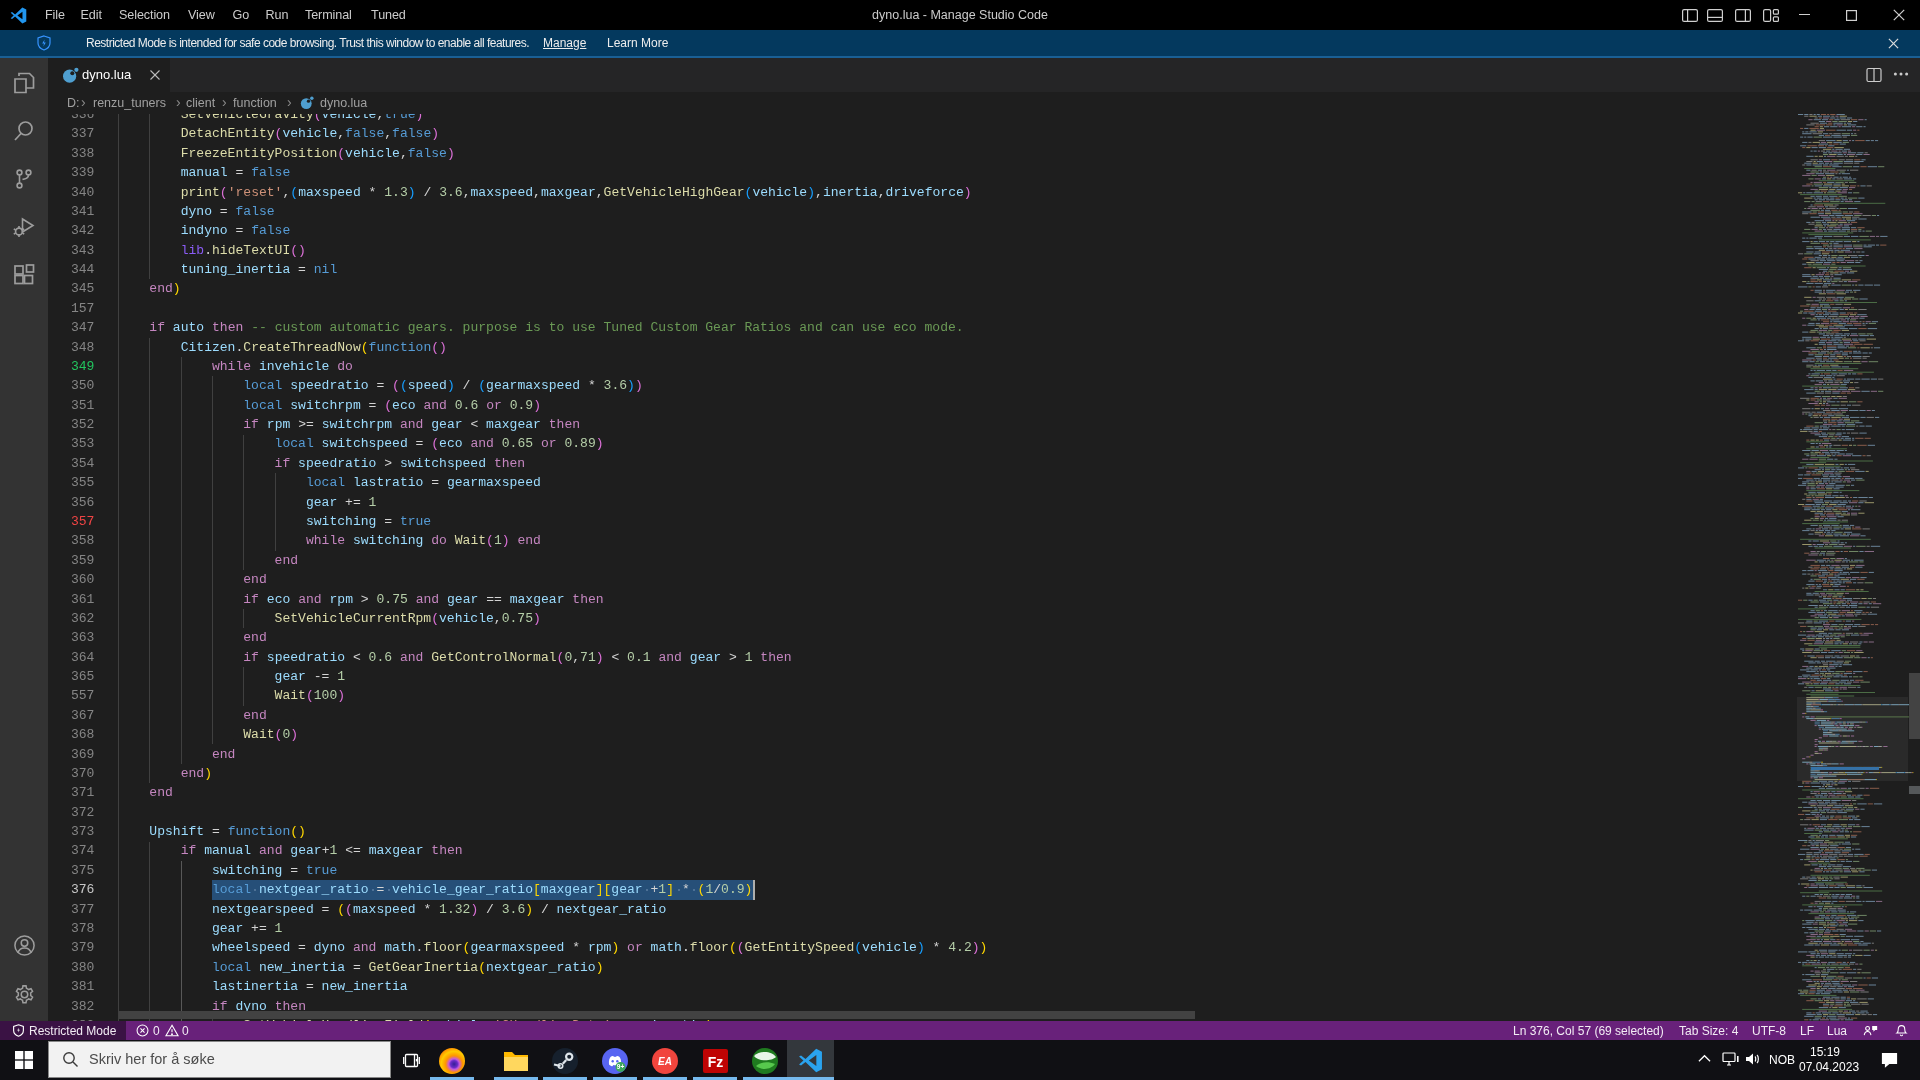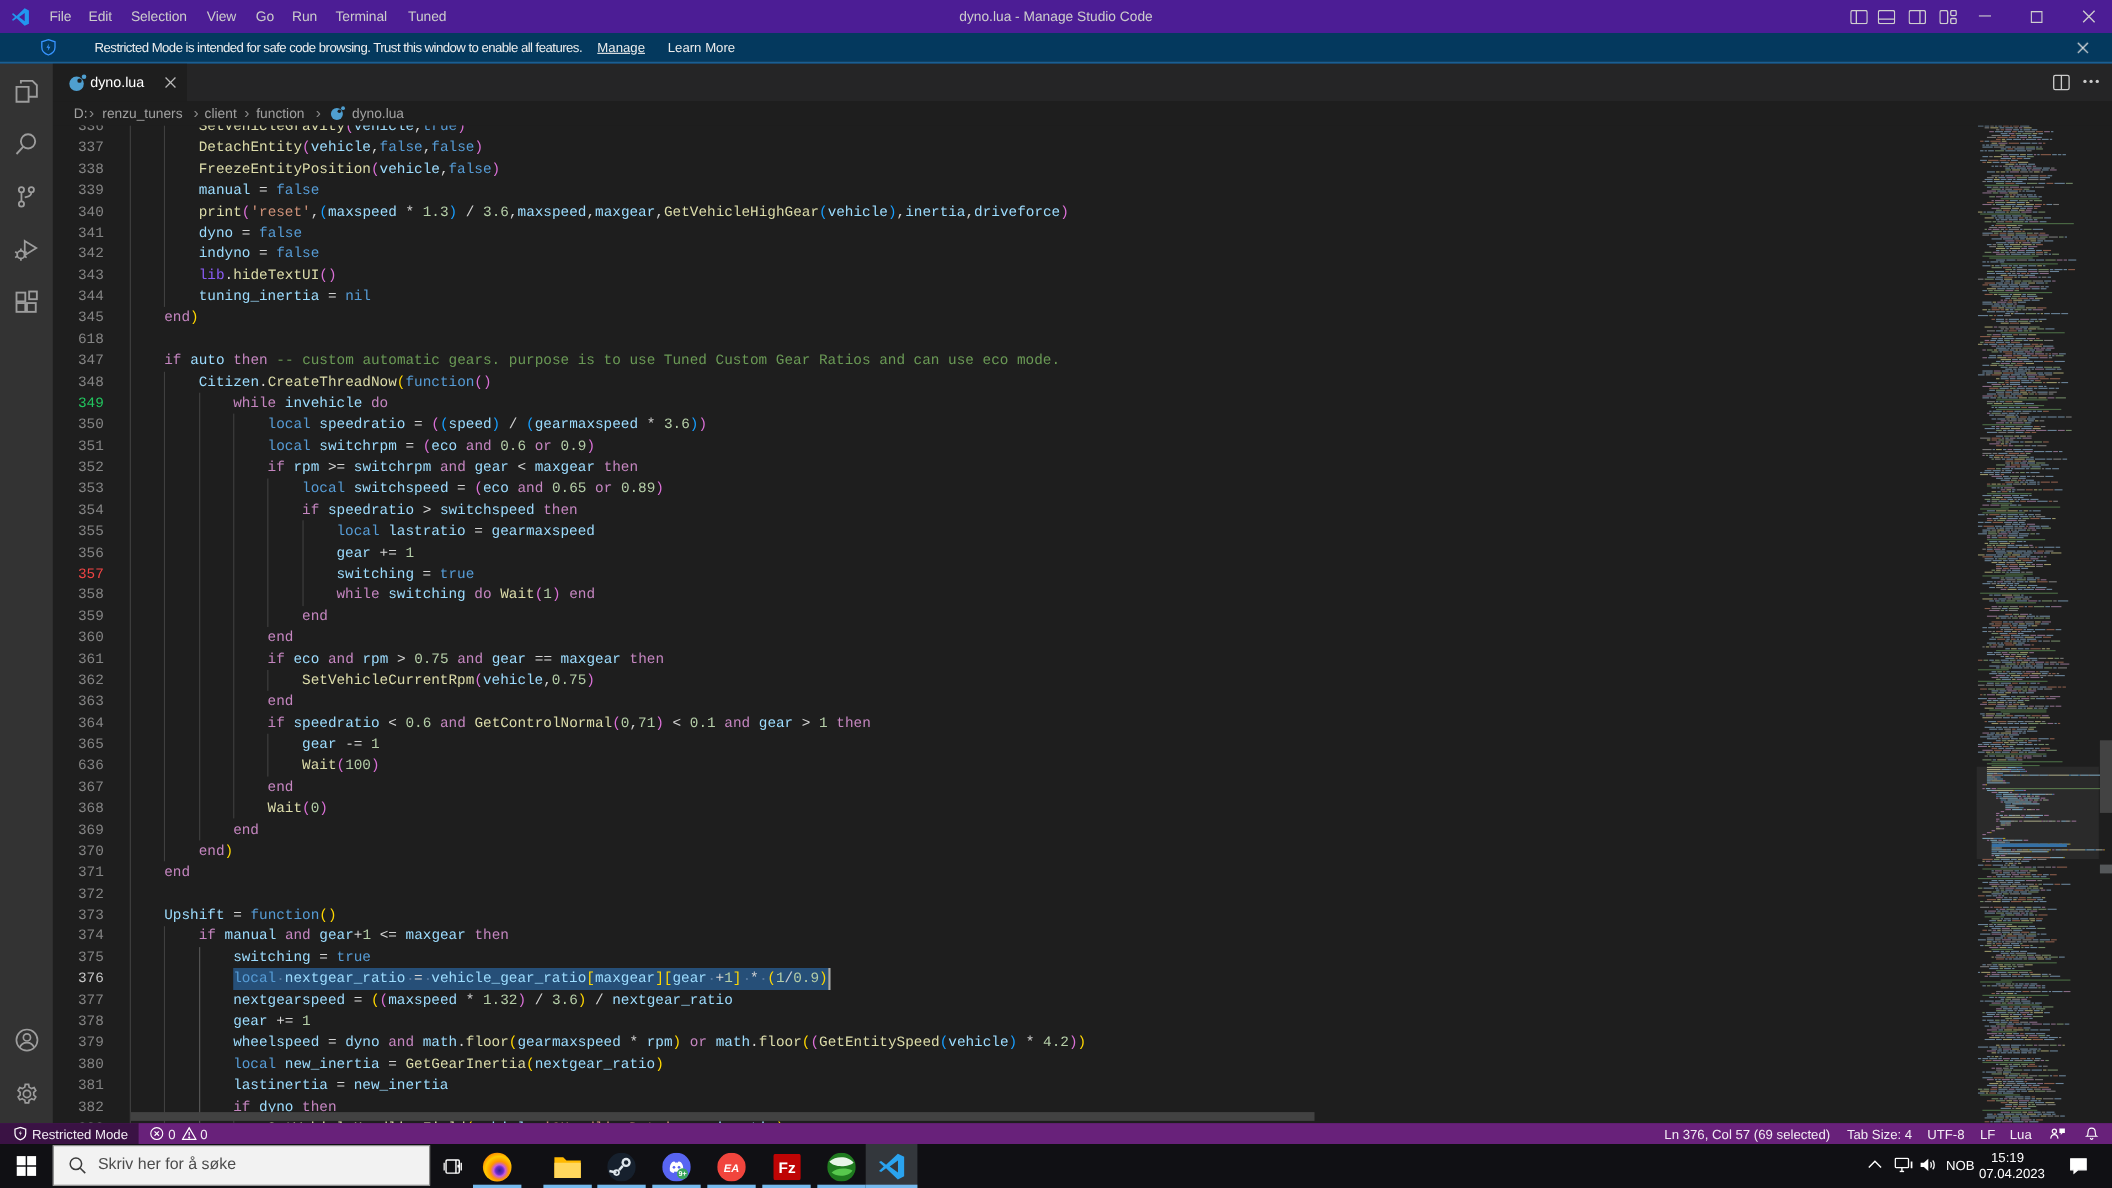--- a/index.html
+++ b/index.html
@@ -1,18 +1,18 @@
 <!DOCTYPE html>
 <html><head><meta charset="utf-8"><style>
 *{margin:0;padding:0;box-sizing:border-box}
 html,body{width:1920px;height:1080px;overflow:hidden;background:#1e1e1e;
  font-family:"Liberation Sans",sans-serif;-webkit-font-smoothing:antialiased}
 i{font-style:normal}
 .abs{position:absolute}
-#titlebar{position:absolute;left:0;top:0;width:1920px;height:32px;background:#4c1d95;color:#cccccc;font-size:13px}
+#titlebar{position:absolute;left:0;top:0;width:1920px;height:32px;background:#000000;color:#cccccc;font-size:13px}
 #titlebar .menu{position:absolute;top:7.5px;font-size:12.6px;letter-spacing:-0.1px}
 #banner{position:absolute;left:0;top:30px;width:1920px;height:26px;background:#04395e;color:#ededed;font-size:12px}
 #bannerline{position:absolute;left:0;top:56px;width:1920px;height:1.6px;background:#1a5f94}
 #activitybar{position:absolute;left:0;top:57.6px;width:48px;height:963.4px;background:#333333}
 #tabbar{position:absolute;left:48px;top:57.6px;width:1872px;height:34.4px;background:#252526}
 #tab{position:absolute;left:0;top:0;width:122px;height:34.4px;background:#1e1e1e;color:#ffffff;font-size:13px}
 #breadcrumb{position:absolute;left:48px;top:92px;width:1872px;height:22px;background:#1e1e1e;color:#a0a0a0;font-size:12.5px}
 #editor{position:absolute;left:0px;top:114px;width:1920px;height:907px;background:#1e1e1e;overflow:hidden}
 .ln{position:absolute;left:0;height:19.38px;line-height:19.38px;white-space:pre;
  font-family:"Liberation Mono",monospace;font-size:13.06px;z-index:1}
@@ -133,41 +133,41 @@
 <div class="ln" style="top:-8.98px"><span class="g" style="color:#858585">336</span><span class="t">        <i style="color:#DCDCAA">SetVehicleGravity</i><i style="color:#DA70D6">(</i><i style="color:#9CDCFE">vehicle</i><i style="color:#D4D4D4">,</i><i style="color:#569CD6">true</i><i style="color:#DA70D6">)</i></span></div>
 <div class="ln" style="top:10.40px"><span class="g" style="color:#858585">337</span><span class="t">        <i style="color:#DCDCAA">DetachEntity</i><i style="color:#DA70D6">(</i><i style="color:#9CDCFE">vehicle</i><i style="color:#D4D4D4">,</i><i style="color:#569CD6">false</i><i style="color:#D4D4D4">,</i><i style="color:#569CD6">false</i><i style="color:#DA70D6">)</i></span></div>
 <div class="ln" style="top:29.78px"><span class="g" style="color:#858585">338</span><span class="t">        <i style="color:#DCDCAA">FreezeEntityPosition</i><i style="color:#DA70D6">(</i><i style="color:#9CDCFE">vehicle</i><i style="color:#D4D4D4">,</i><i style="color:#569CD6">false</i><i style="color:#DA70D6">)</i></span></div>
 <div class="ln" style="top:49.16px"><span class="g" style="color:#858585">339</span><span class="t">        <i style="color:#9CDCFE">manual</i><i style="color:#D4D4D4"> = </i><i style="color:#569CD6">false</i></span></div>
 <div class="ln" style="top:68.54px"><span class="g" style="color:#858585">340</span><span class="t">        <i style="color:#DCDCAA">print</i><i style="color:#DA70D6">(</i><i style="color:#CE9178">'reset'</i><i style="color:#D4D4D4">,</i><i style="color:#179FFF">(</i><i style="color:#9CDCFE">maxspeed</i><i style="color:#D4D4D4"> * </i><i style="color:#B5CEA8">1.3</i><i style="color:#179FFF">)</i><i style="color:#D4D4D4"> / </i><i style="color:#B5CEA8">3.6</i><i style="color:#D4D4D4">,</i><i style="color:#9CDCFE">maxspeed</i><i style="color:#D4D4D4">,</i><i style="color:#9CDCFE">maxgear</i><i style="color:#D4D4D4">,</i><i style="color:#DCDCAA">GetVehicleHighGear</i><i style="color:#179FFF">(</i><i style="color:#9CDCFE">vehicle</i><i style="color:#179FFF">)</i><i style="color:#D4D4D4">,</i><i style="color:#9CDCFE">inertia</i><i style="color:#D4D4D4">,</i><i style="color:#9CDCFE">driveforce</i><i style="color:#DA70D6">)</i></span></div>
 <div class="ln" style="top:87.92px"><span class="g" style="color:#858585">341</span><span class="t">        <i style="color:#9CDCFE">dyno</i><i style="color:#D4D4D4"> = </i><i style="color:#569CD6">false</i></span></div>
 <div class="ln" style="top:107.30px"><span class="g" style="color:#858585">342</span><span class="t">        <i style="color:#9CDCFE">indyno</i><i style="color:#D4D4D4"> = </i><i style="color:#569CD6">false</i></span></div>
 <div class="ln" style="top:126.68px"><span class="g" style="color:#858585">343</span><span class="t">        <i style="color:#8b5cf6">lib</i><i style="color:#D4D4D4">.</i><i style="color:#DCDCAA">hideTextUI</i><i style="color:#DA70D6">()</i></span></div>
 <div class="ln" style="top:146.06px"><span class="g" style="color:#858585">344</span><span class="t">        <i style="color:#9CDCFE">tuning_inertia</i><i style="color:#D4D4D4"> = </i><i style="color:#569CD6">nil</i></span></div>
 <div class="ln" style="top:165.44px"><span class="g" style="color:#858585">345</span><span class="t">    <i style="color:#C586C0">end</i><i style="color:#FFD700">)</i></span></div>
-<div class="ln" style="top:184.82px"><span class="g" style="color:#858585">618</span><span class="t"></span></div>
+<div class="ln" style="top:184.82px"><span class="g" style="color:#858585">157</span><span class="t"></span></div>
 <div class="ln" style="top:204.20px"><span class="g" style="color:#858585">347</span><span class="t">    <i style="color:#C586C0">if</i> <i style="color:#9CDCFE">auto</i> <i style="color:#C586C0">then</i> <i style="color:#6A9955">-- custom automatic gears. purpose is to use Tuned Custom Gear Ratios and can use eco mode.</i></span></div>
 <div class="ln" style="top:223.58px"><span class="g" style="color:#858585">348</span><span class="t">        <i style="color:#9CDCFE">Citizen</i><i style="color:#D4D4D4">.</i><i style="color:#DCDCAA">CreateThreadNow</i><i style="color:#FFD700">(</i><i style="color:#569CD6">function</i><i style="color:#DA70D6">()</i></span></div>
 <div class="ln" style="top:242.96px"><span class="g" style="color:#22c55e">349</span><span class="t">            <i style="color:#C586C0">while</i> <i style="color:#9CDCFE">invehicle</i> <i style="color:#C586C0">do</i></span></div>
 <div class="ln" style="top:262.34px"><span class="g" style="color:#858585">350</span><span class="t">                <i style="color:#569CD6">local</i> <i style="color:#9CDCFE">speedratio</i><i style="color:#D4D4D4"> = </i><i style="color:#DA70D6">(</i><i style="color:#179FFF">(</i><i style="color:#9CDCFE">speed</i><i style="color:#179FFF">)</i><i style="color:#D4D4D4"> / </i><i style="color:#179FFF">(</i><i style="color:#9CDCFE">gearmaxspeed</i><i style="color:#D4D4D4"> * </i><i style="color:#B5CEA8">3.6</i><i style="color:#179FFF">)</i><i style="color:#DA70D6">)</i></span></div>
 <div class="ln" style="top:281.72px"><span class="g" style="color:#858585">351</span><span class="t">                <i style="color:#569CD6">local</i> <i style="color:#9CDCFE">switchrpm</i><i style="color:#D4D4D4"> = </i><i style="color:#DA70D6">(</i><i style="color:#9CDCFE">eco</i> <i style="color:#C586C0">and</i> <i style="color:#B5CEA8">0.6</i> <i style="color:#C586C0">or</i> <i style="color:#B5CEA8">0.9</i><i style="color:#DA70D6">)</i></span></div>
 <div class="ln" style="top:301.10px"><span class="g" style="color:#858585">352</span><span class="t">                <i style="color:#C586C0">if</i> <i style="color:#9CDCFE">rpm</i><i style="color:#D4D4D4"> &gt;= </i><i style="color:#9CDCFE">switchrpm</i> <i style="color:#C586C0">and</i> <i style="color:#9CDCFE">gear</i><i style="color:#D4D4D4"> &lt; </i><i style="color:#9CDCFE">maxgear</i> <i style="color:#C586C0">then</i></span></div>
 <div class="ln" style="top:320.48px"><span class="g" style="color:#858585">353</span><span class="t">                    <i style="color:#569CD6">local</i> <i style="color:#9CDCFE">switchspeed</i><i style="color:#D4D4D4"> = </i><i style="color:#DA70D6">(</i><i style="color:#9CDCFE">eco</i> <i style="color:#C586C0">and</i> <i style="color:#B5CEA8">0.65</i> <i style="color:#C586C0">or</i> <i style="color:#B5CEA8">0.89</i><i style="color:#DA70D6">)</i></span></div>
 <div class="ln" style="top:339.86px"><span class="g" style="color:#858585">354</span><span class="t">                    <i style="color:#C586C0">if</i> <i style="color:#9CDCFE">speedratio</i><i style="color:#D4D4D4"> &gt; </i><i style="color:#9CDCFE">switchspeed</i> <i style="color:#C586C0">then</i></span></div>
 <div class="ln" style="top:359.24px"><span class="g" style="color:#858585">355</span><span class="t">                        <i style="color:#569CD6">local</i> <i style="color:#9CDCFE">lastratio</i><i style="color:#D4D4D4"> = </i><i style="color:#9CDCFE">gearmaxspeed</i></span></div>
 <div class="ln" style="top:378.62px"><span class="g" style="color:#858585">356</span><span class="t">                        <i style="color:#9CDCFE">gear</i><i style="color:#D4D4D4"> += </i><i style="color:#B5CEA8">1</i></span></div>
 <div class="ln" style="top:398.00px"><span class="g" style="color:#ef4444">357</span><span class="t">                        <i style="color:#9CDCFE">switching</i><i style="color:#D4D4D4"> = </i><i style="color:#569CD6">true</i></span></div>
 <div class="ln" style="top:417.38px"><span class="g" style="color:#858585">358</span><span class="t">                        <i style="color:#C586C0">while</i> <i style="color:#9CDCFE">switching</i> <i style="color:#C586C0">do</i> <i style="color:#DCDCAA">Wait</i><i style="color:#DA70D6">(</i><i style="color:#B5CEA8">1</i><i style="color:#DA70D6">)</i> <i style="color:#C586C0">end</i></span></div>
 <div class="ln" style="top:436.76px"><span class="g" style="color:#858585">359</span><span class="t">                    <i style="color:#C586C0">end</i></span></div>
 <div class="ln" style="top:456.14px"><span class="g" style="color:#858585">360</span><span class="t">                <i style="color:#C586C0">end</i></span></div>
 <div class="ln" style="top:475.52px"><span class="g" style="color:#858585">361</span><span class="t">                <i style="color:#C586C0">if</i> <i style="color:#9CDCFE">eco</i> <i style="color:#C586C0">and</i> <i style="color:#9CDCFE">rpm</i><i style="color:#D4D4D4"> &gt; </i><i style="color:#B5CEA8">0.75</i> <i style="color:#C586C0">and</i> <i style="color:#9CDCFE">gear</i><i style="color:#D4D4D4"> == </i><i style="color:#9CDCFE">maxgear</i> <i style="color:#C586C0">then</i></span></div>
 <div class="ln" style="top:494.90px"><span class="g" style="color:#858585">362</span><span class="t">                    <i style="color:#DCDCAA">SetVehicleCurrentRpm</i><i style="color:#DA70D6">(</i><i style="color:#9CDCFE">vehicle</i><i style="color:#D4D4D4">,</i><i style="color:#B5CEA8">0.75</i><i style="color:#DA70D6">)</i></span></div>
 <div class="ln" style="top:514.28px"><span class="g" style="color:#858585">363</span><span class="t">                <i style="color:#C586C0">end</i></span></div>
 <div class="ln" style="top:533.66px"><span class="g" style="color:#858585">364</span><span class="t">                <i style="color:#C586C0">if</i> <i style="color:#9CDCFE">speedratio</i><i style="color:#D4D4D4"> &lt; </i><i style="color:#B5CEA8">0.6</i> <i style="color:#C586C0">and</i> <i style="color:#DCDCAA">GetControlNormal</i><i style="color:#DA70D6">(</i><i style="color:#B5CEA8">0</i><i style="color:#D4D4D4">,</i><i style="color:#B5CEA8">71</i><i style="color:#DA70D6">)</i><i style="color:#D4D4D4"> &lt; </i><i style="color:#B5CEA8">0.1</i> <i style="color:#C586C0">and</i> <i style="color:#9CDCFE">gear</i><i style="color:#D4D4D4"> &gt; </i><i style="color:#B5CEA8">1</i> <i style="color:#C586C0">then</i></span></div>
 <div class="ln" style="top:553.04px"><span class="g" style="color:#858585">365</span><span class="t">                    <i style="color:#9CDCFE">gear</i><i style="color:#D4D4D4"> -= </i><i style="color:#B5CEA8">1</i></span></div>
-<div class="ln" style="top:572.42px"><span class="g" style="color:#858585">636</span><span class="t">                    <i style="color:#DCDCAA">Wait</i><i style="color:#DA70D6">(</i><i style="color:#B5CEA8">100</i><i style="color:#DA70D6">)</i></span></div>
+<div class="ln" style="top:572.42px"><span class="g" style="color:#858585">557</span><span class="t">                    <i style="color:#DCDCAA">Wait</i><i style="color:#DA70D6">(</i><i style="color:#B5CEA8">100</i><i style="color:#DA70D6">)</i></span></div>
 <div class="ln" style="top:591.80px"><span class="g" style="color:#858585">367</span><span class="t">                <i style="color:#C586C0">end</i></span></div>
 <div class="ln" style="top:611.18px"><span class="g" style="color:#858585">368</span><span class="t">                <i style="color:#DCDCAA">Wait</i><i style="color:#DA70D6">(</i><i style="color:#B5CEA8">0</i><i style="color:#DA70D6">)</i></span></div>
 <div class="ln" style="top:630.56px"><span class="g" style="color:#858585">369</span><span class="t">            <i style="color:#C586C0">end</i></span></div>
 <div class="ln" style="top:649.94px"><span class="g" style="color:#858585">370</span><span class="t">        <i style="color:#C586C0">end</i><i style="color:#FFD700">)</i></span></div>
 <div class="ln" style="top:669.32px"><span class="g" style="color:#858585">371</span><span class="t">    <i style="color:#C586C0">end</i></span></div>
 <div class="ln" style="top:688.70px"><span class="g" style="color:#858585">372</span><span class="t"></span></div>
 <div class="ln" style="top:708.08px"><span class="g" style="color:#858585">373</span><span class="t">    <i style="color:#9CDCFE">Upshift</i><i style="color:#D4D4D4"> = </i><i style="color:#569CD6">function</i><i style="color:#FFD700">()</i></span></div>
 <div class="ln" style="top:727.46px"><span class="g" style="color:#858585">374</span><span class="t">        <i style="color:#C586C0">if</i> <i style="color:#9CDCFE">manual</i> <i style="color:#C586C0">and</i> <i style="color:#9CDCFE">gear</i><i style="color:#D4D4D4">+</i><i style="color:#B5CEA8">1</i><i style="color:#D4D4D4"> &lt;= </i><i style="color:#9CDCFE">maxgear</i> <i style="color:#C586C0">then</i></span></div>
 <div class="ln" style="top:746.84px"><span class="g" style="color:#858585">375</span><span class="t">            <i style="color:#9CDCFE">switching</i><i style="color:#D4D4D4"> = </i><i style="color:#569CD6">true</i></span></div>
 <div class="ln" style="top:766.22px"><span class="g" style="color:#c6c6c6">376</span><span class="t">            <i style="color:#569CD6">local</i> <i style="color:#9CDCFE">nextgear_ratio</i><i style="color:#D4D4D4"> = </i><i style="color:#9CDCFE">vehicle_gear_ratio</i><i style="color:#FFD700">[</i><i style="color:#9CDCFE">maxgear</i><i style="color:#FFD700">]</i><i style="color:#FFD700">[</i><i style="color:#9CDCFE">gear</i><i style="color:#D4D4D4"> +</i><i style="color:#B5CEA8">1</i><i style="color:#FFD700">]</i><i style="color:#D4D4D4"> * </i><i style="color:#FFD700">(</i><i style="color:#B5CEA8">1</i><i style="color:#D4D4D4">/</i><i style="color:#B5CEA8">0.9</i><i style="color:#FFD700">)</i></span></div>

